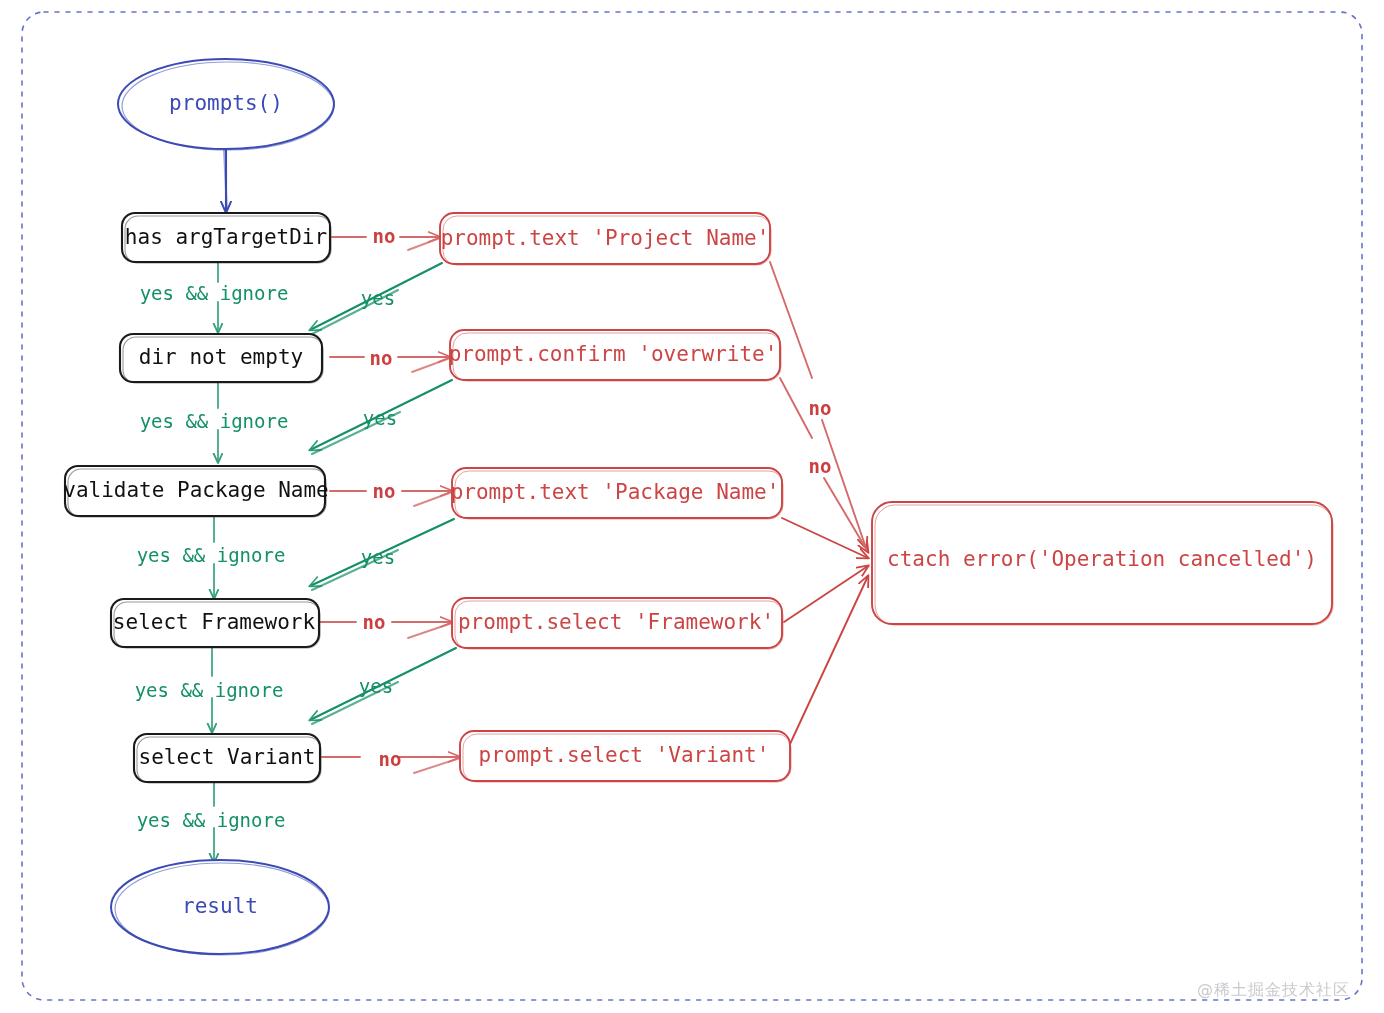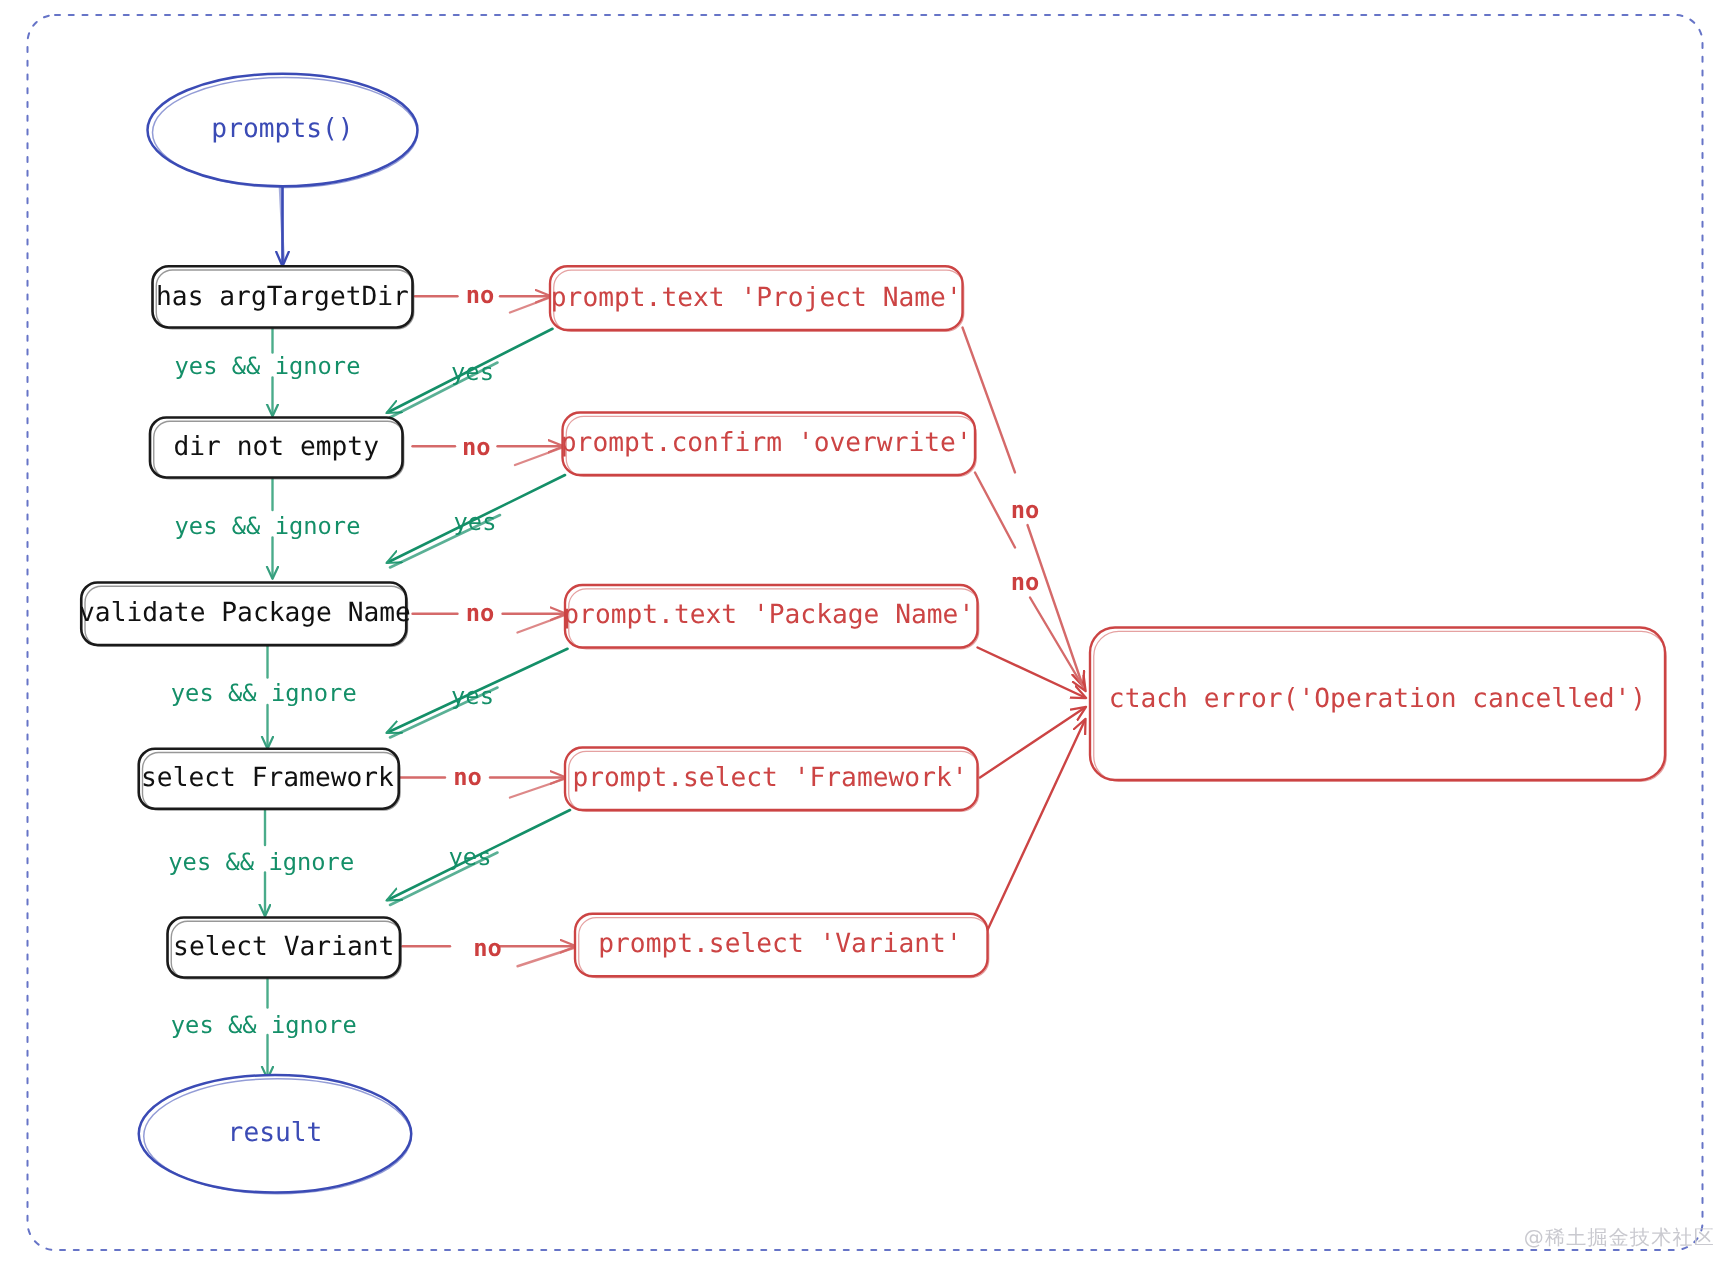--- a/index.html
+++ b/index.html
@@ -127,21 +127,21 @@
   .lbl-red {
     fill: #cc3f3f;
     font-family: "DejaVu Sans Mono", "Liberation Mono", monospace;
     font-size: 19px;
     text-anchor: middle;
     dominant-baseline: middle;
     font-weight: bold;
   }
   .watermark {
     position: absolute;
-    right: 12px;
+    right: 34px;
     bottom: 12px;
     color: #c9c9cf;
     font-family: "DejaVu Sans", "Liberation Sans", sans-serif;
     font-size: 16px;
     letter-spacing: 1px;
     user-select: none;
   }
 </style>
 </head>
 <body>

